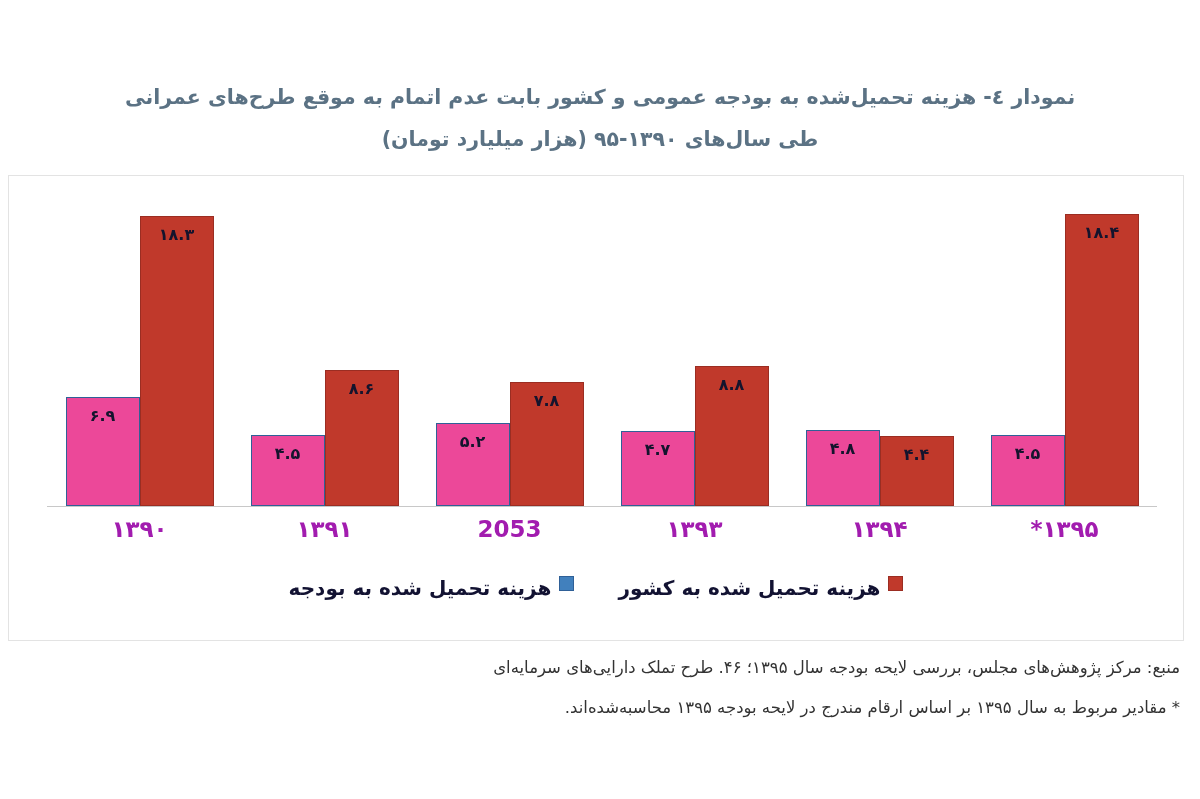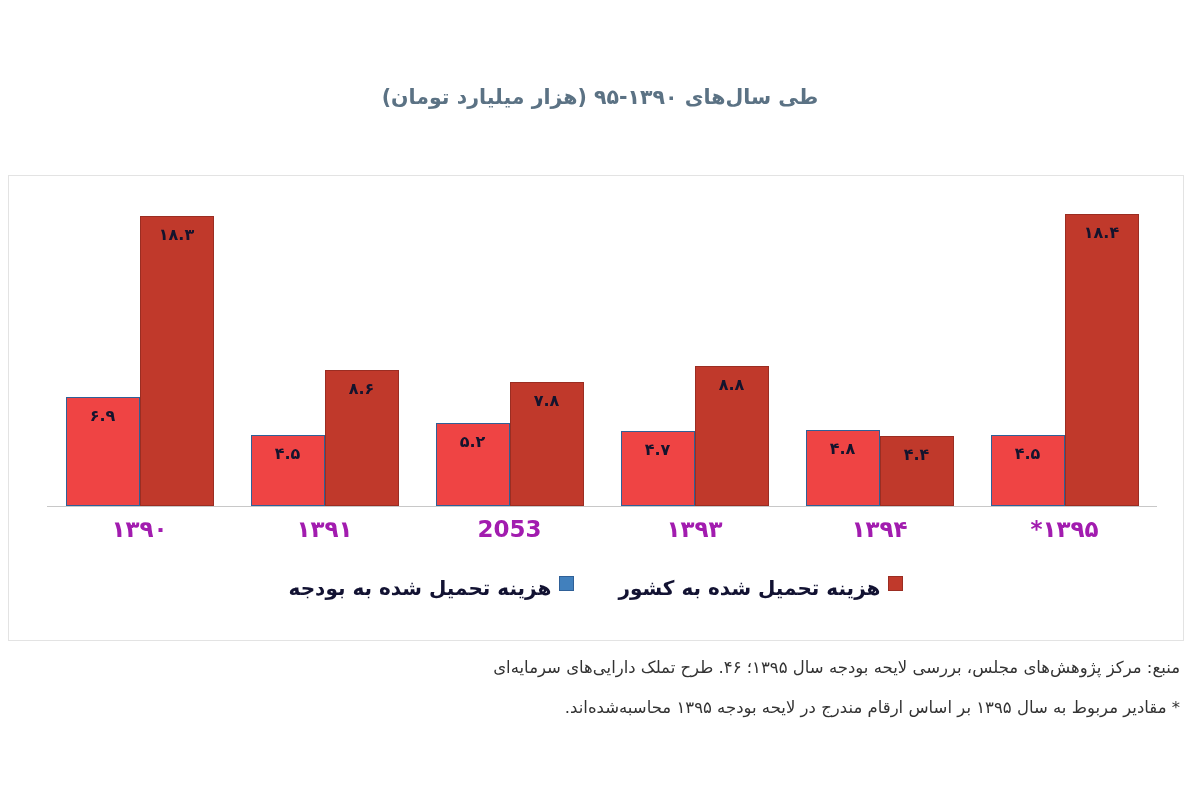--- a/index.html
+++ b/index.html
@@ -85,21 +85,21 @@
     height: 100%;
     flex: 1 1 0;
   }
 
   .bar {
     width: 74px;
     position: relative;
     box-sizing: border-box;
   }
   .bar.blue {
-    background: #ef4444;
+    background: #ec4899;
     border: 1px solid #2f6097;
   }
   .bar.red {
     background: #c0392b;
     border: 1px solid #9b2d22;
   }
 
   .bar-value {
     position: absolute;
     top: 8px;
@@ -189,20 +189,21 @@
     white-space: nowrap;
     font-weight: normal;
   }
 </style>
 </head>
 <body>
 
 <div class="page">
 
   <div class="chart-title">
+    <span class="line">نمودار ٤- هزینه تحمیل‌شده به بودجه عمومی و کشور بابت عدم اتمام به موقع طرح‌های عمرانی</span>
     <span class="line">طی سال‌های ۱۳۹۰-۹۵ (هزار میلیارد تومان)</span>
   </div>
 
   <div class="chart-frame">
 
     <div class="axis-line"></div>
 
     <div class="groups" id="groups-container">
         <div class="bar-group">
           <div class="bar blue" style="height: 109.5px;">

